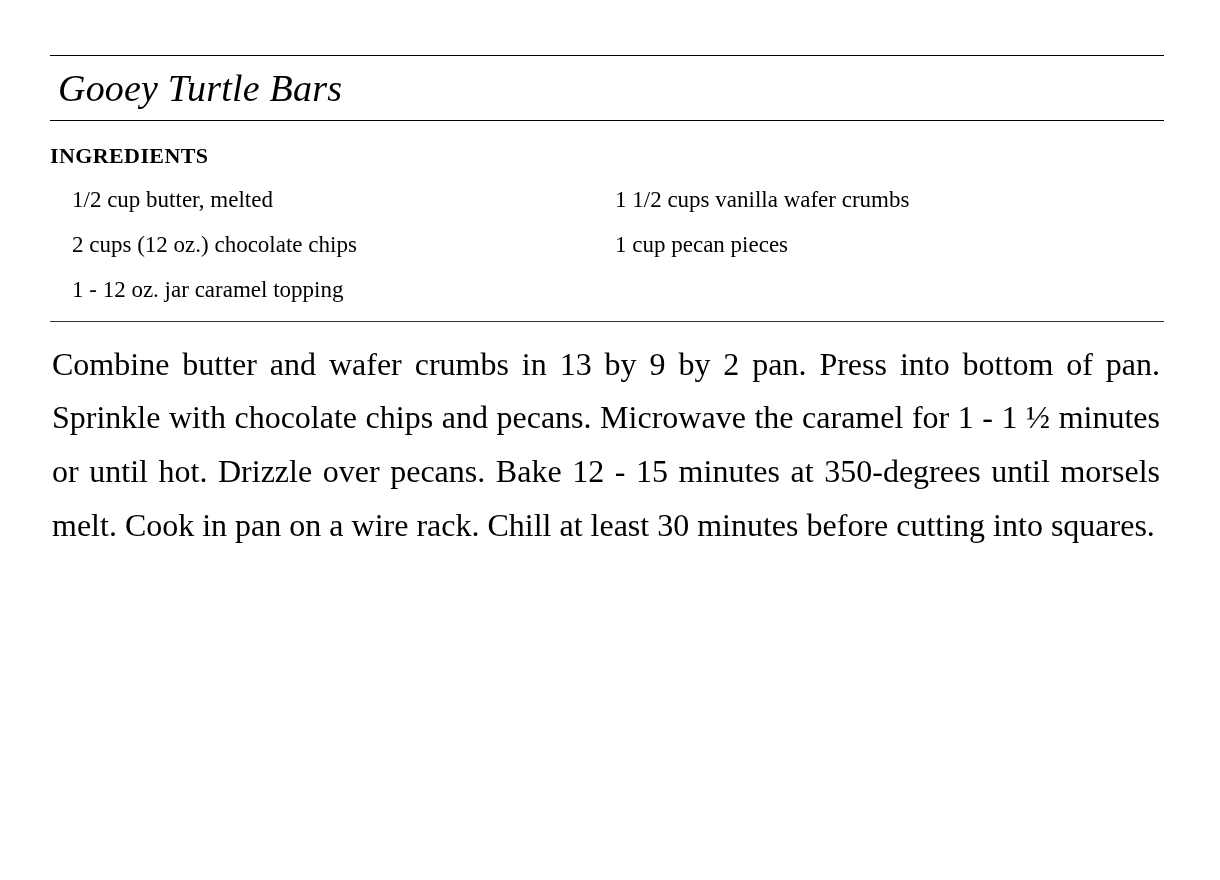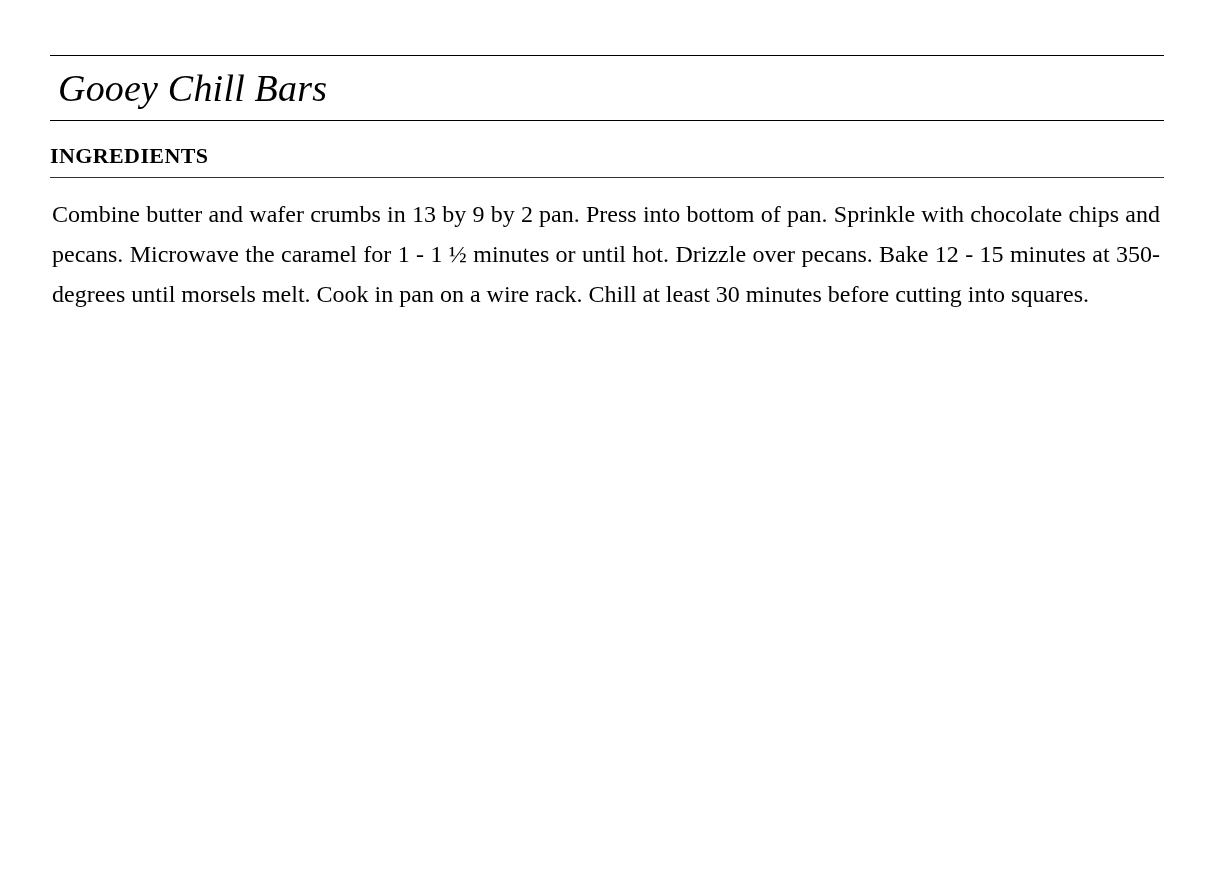--- a/index.html
+++ b/index.html
@@ -64,41 +64,57 @@
   }
   .ing-col-left {
     width: 50%;
     padding-left: 22px !important;
   }
   .ing-col-right {
     width: 50%;
     padding-left: 8px !important;
   }
   .directions {
-    font-size: 24px;
+    font-size: 32px;
     line-height: 1.68;
     padding: 16px 4px 0 2px;
     text-align: justify;
     text-justify: inter-word;
     hyphens: none;
   }
 </style>
 </head>
 <body>
 
 <div class="page">
   <div class="recipe">
 
     <div class="rule"></div>
 
-    <div class="title">Gooey Chill Bars</div>
+    <div class="title">Gooey Turtle Bars</div>
 
     <div class="rule"></div>
 
     <div class="ingredients-head">INGREDIENTS</div>
 
+    <table class="ing-table">
+      <tbody>
+        <tr>
+          <td class="ing-col-left">1/2 cup butter, melted</td>
+          <td class="ing-col-right">1 1/2 cups vanilla wafer crumbs</td>
+        </tr>
+        <tr>
+          <td class="ing-col-left">2 cups (12 oz.) chocolate chips</td>
+          <td class="ing-col-right">1 cup pecan pieces</td>
+        </tr>
+        <tr>
+          <td class="ing-col-left">1 - 12 oz. jar caramel topping</td>
+          <td class="ing-col-right"></td>
+        </tr>
+      </tbody>
+    </table>
 
     <div class="rule-thin"></div>
 
     <div class="directions">Combine butter and wafer crumbs in 13 by 9 by 2 pan. Press into bottom of pan. Sprinkle with chocolate chips and pecans. Microwave the caramel for 1 - 1 ½ minutes or until hot. Drizzle over pecans. Bake 12 - 15 minutes at 350-degrees until morsels melt. Cook in pan on a wire rack. Chill at least 30 minutes before cutting into squares.</div>
 
   </div>
 </div>
 
 </body></html>

